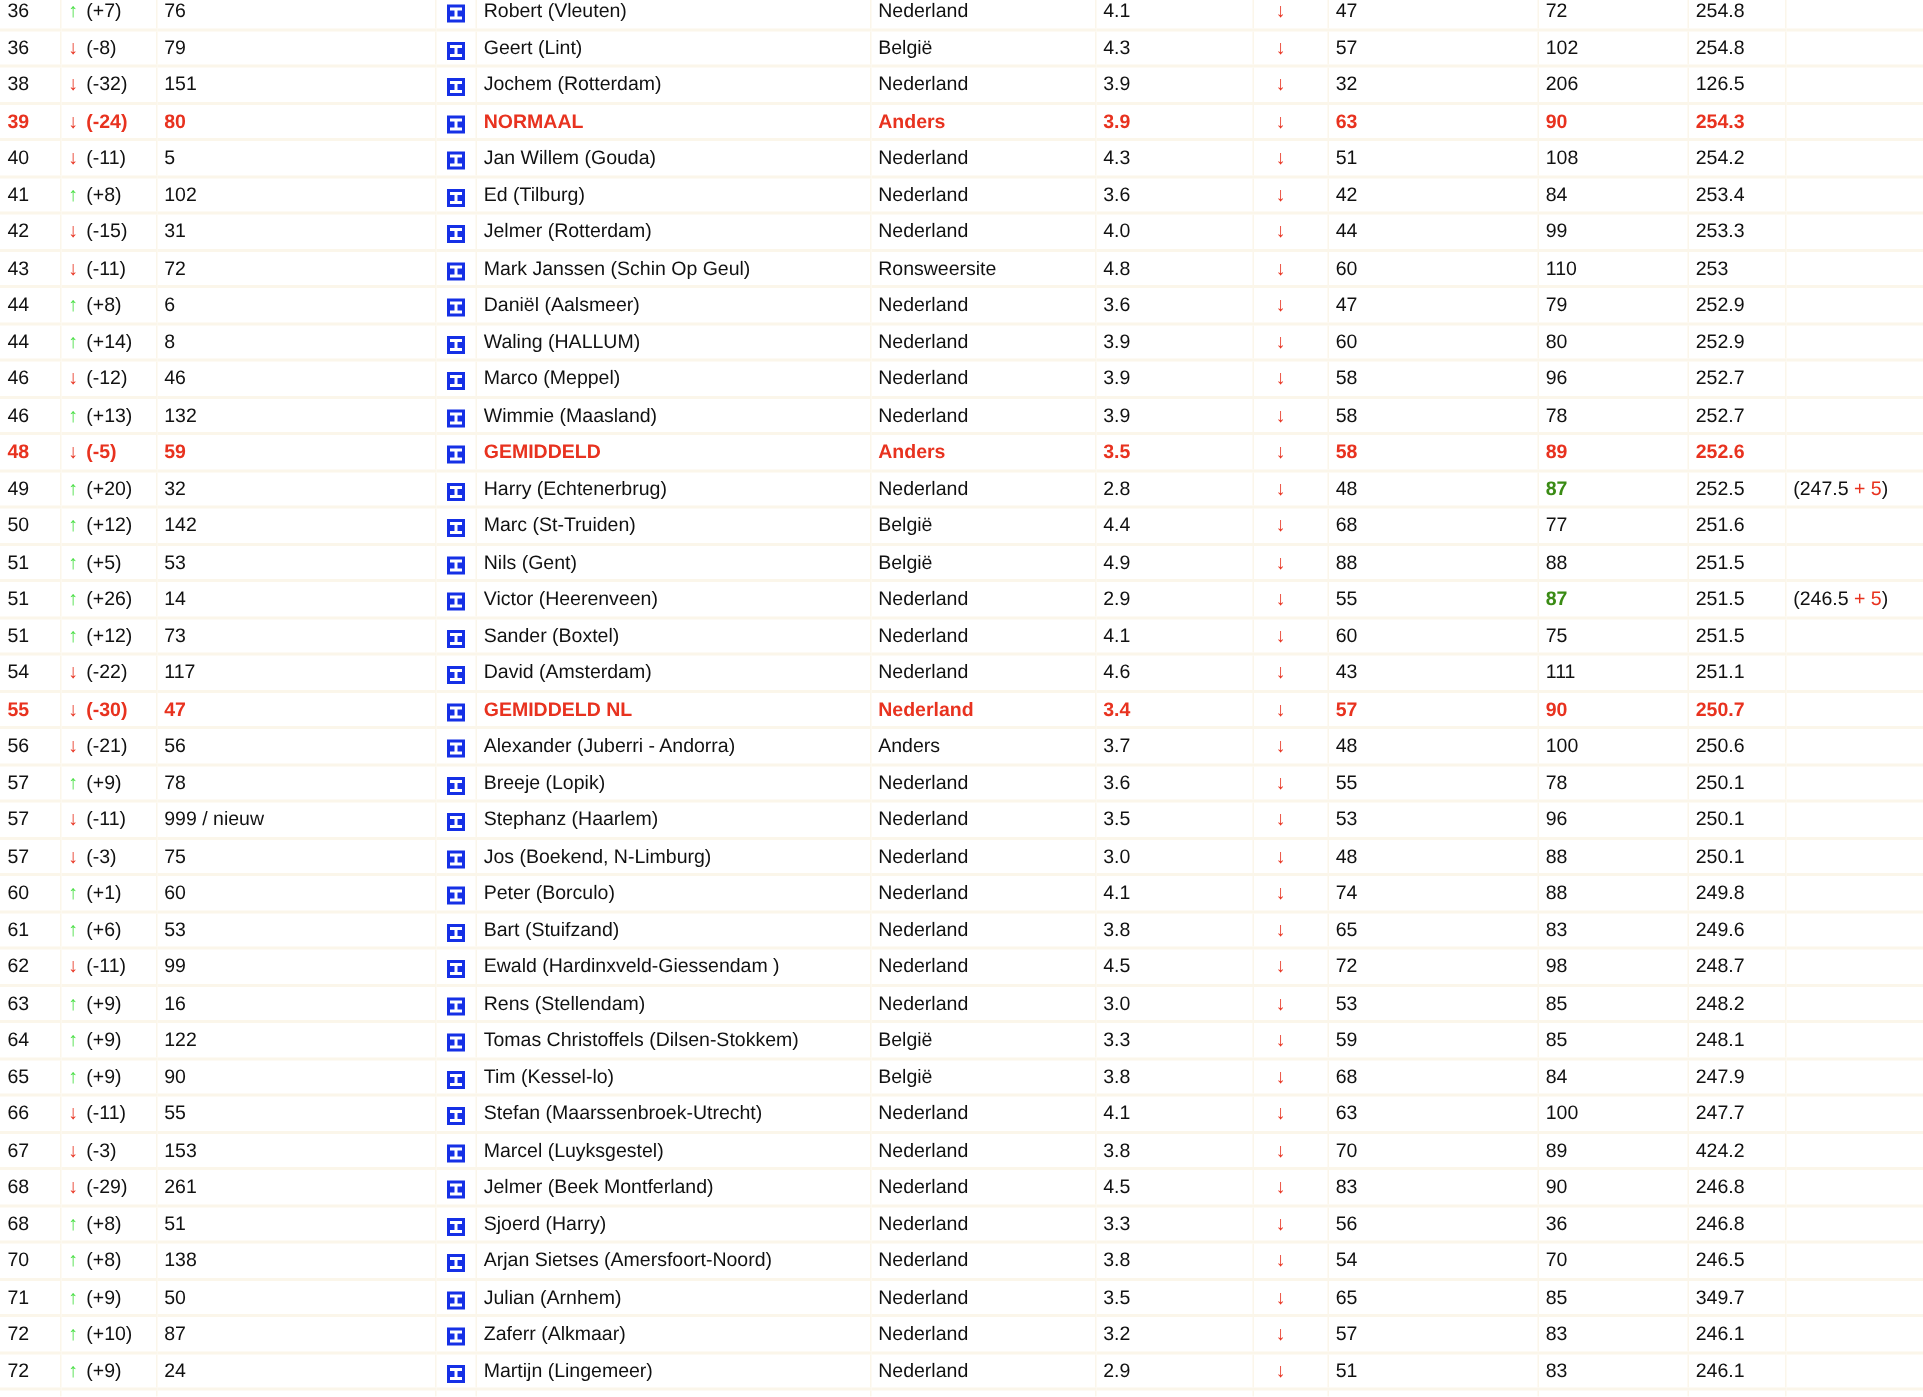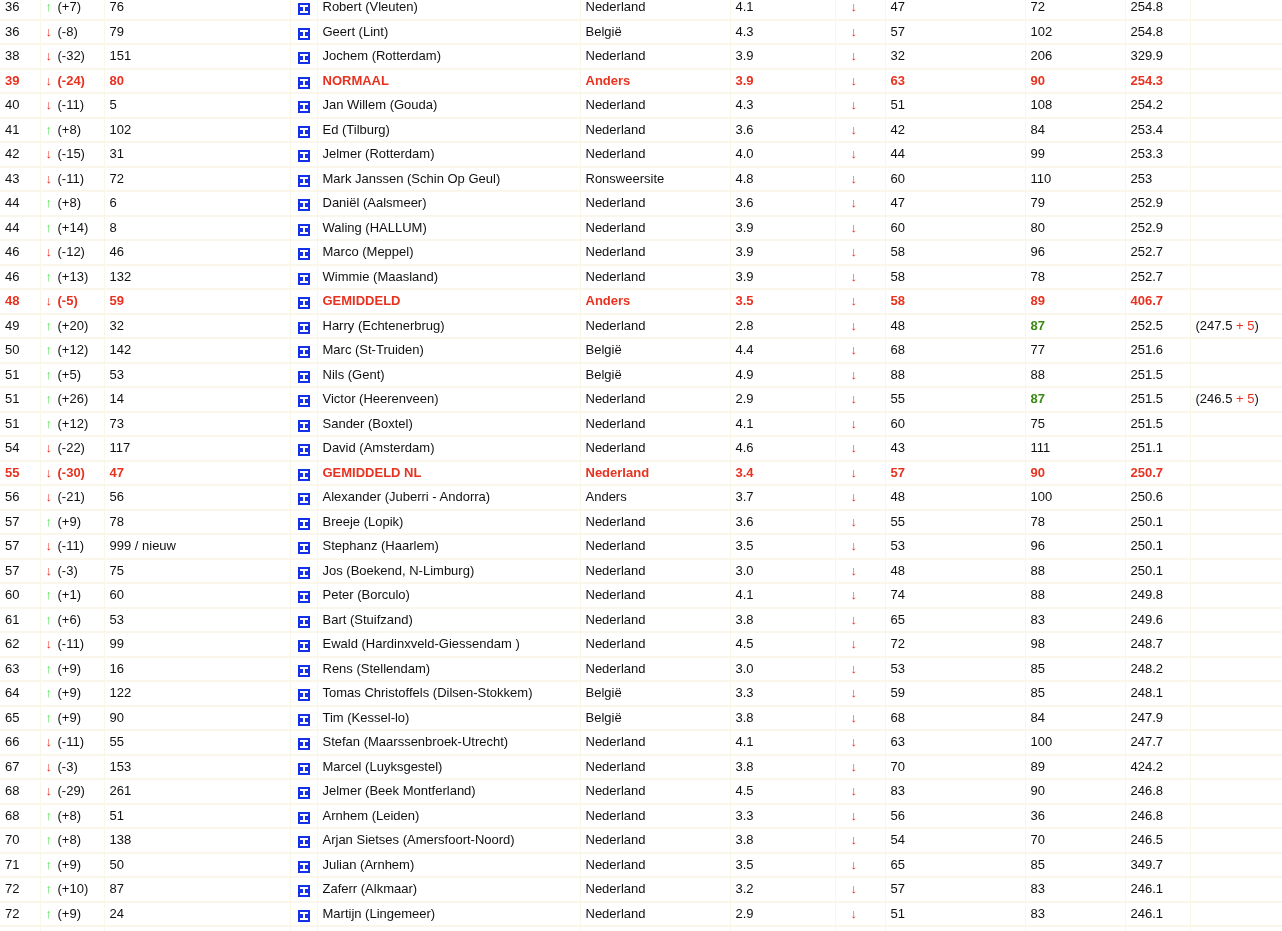--- a/index.html
+++ b/index.html
@@ -70,21 +70,21 @@
     <td><span>38</span></td>
     <td><span class="arrow down">↓</span><span>(-32)</span></td>
     <td><span>151</span></td>
     <td style="padding-left:7px;"><span class="ico"><span></span></span></td>
     <td><span>Jochem (Rotterdam)</span></td>
     <td><span>Nederland</span></td>
     <td><span>3.9</span></td>
     <td style="padding-left:15px;"><span class="darrow">↓</span></td>
     <td><span>32</span></td>
     <td><span>206</span></td>
-    <td><span>329.9</span></td>
+    <td><span>126.5</span></td>
     <td class="c-last"><span></span></td>
   </tr>
       <tr class="highlight">
     <td><span>39</span></td>
     <td><span class="arrow down">↓</span><span>(-24)</span></td>
     <td><span>80</span></td>
     <td style="padding-left:7px;"><span class="ico"><span></span></span></td>
     <td><span>NORMAAL</span></td>
     <td><span>Anders</span></td>
     <td><span>3.9</span></td>
@@ -210,21 +210,21 @@
     <td><span>48</span></td>
     <td><span class="arrow down">↓</span><span>(-5)</span></td>
     <td><span>59</span></td>
     <td style="padding-left:7px;"><span class="ico"><span></span></span></td>
     <td><span>GEMIDDELD</span></td>
     <td><span>Anders</span></td>
     <td><span>3.5</span></td>
     <td style="padding-left:15px;"><span class="darrow">↓</span></td>
     <td><span>58</span></td>
     <td><span>89</span></td>
-    <td><span>406.7</span></td>
+    <td><span>252.6</span></td>
     <td class="c-last"><span></span></td>
   </tr>
       <tr>
     <td><span>49</span></td>
     <td><span class="arrow up">↑</span><span>(+20)</span></td>
     <td><span>32</span></td>
     <td style="padding-left:7px;"><span class="ico"><span></span></span></td>
     <td><span>Harry (Echtenerbrug)</span></td>
     <td><span>Nederland</span></td>
     <td><span>2.8</span></td>
@@ -498,21 +498,21 @@
     <td><span>83</span></td>
     <td><span>90</span></td>
     <td><span>246.8</span></td>
     <td class="c-last"><span></span></td>
   </tr>
       <tr>
     <td><span>68</span></td>
     <td><span class="arrow up">↑</span><span>(+8)</span></td>
     <td><span>51</span></td>
     <td style="padding-left:7px;"><span class="ico"><span></span></span></td>
-    <td><span>Arnhem (Leiden)</span></td>
+    <td><span>Sjoerd (Harry)</span></td>
     <td><span>Nederland</span></td>
     <td><span>3.3</span></td>
     <td style="padding-left:15px;"><span class="darrow">↓</span></td>
     <td><span>56</span></td>
     <td><span>36</span></td>
     <td><span>246.8</span></td>
     <td class="c-last"><span></span></td>
   </tr>
       <tr>
     <td><span>70</span></td>

